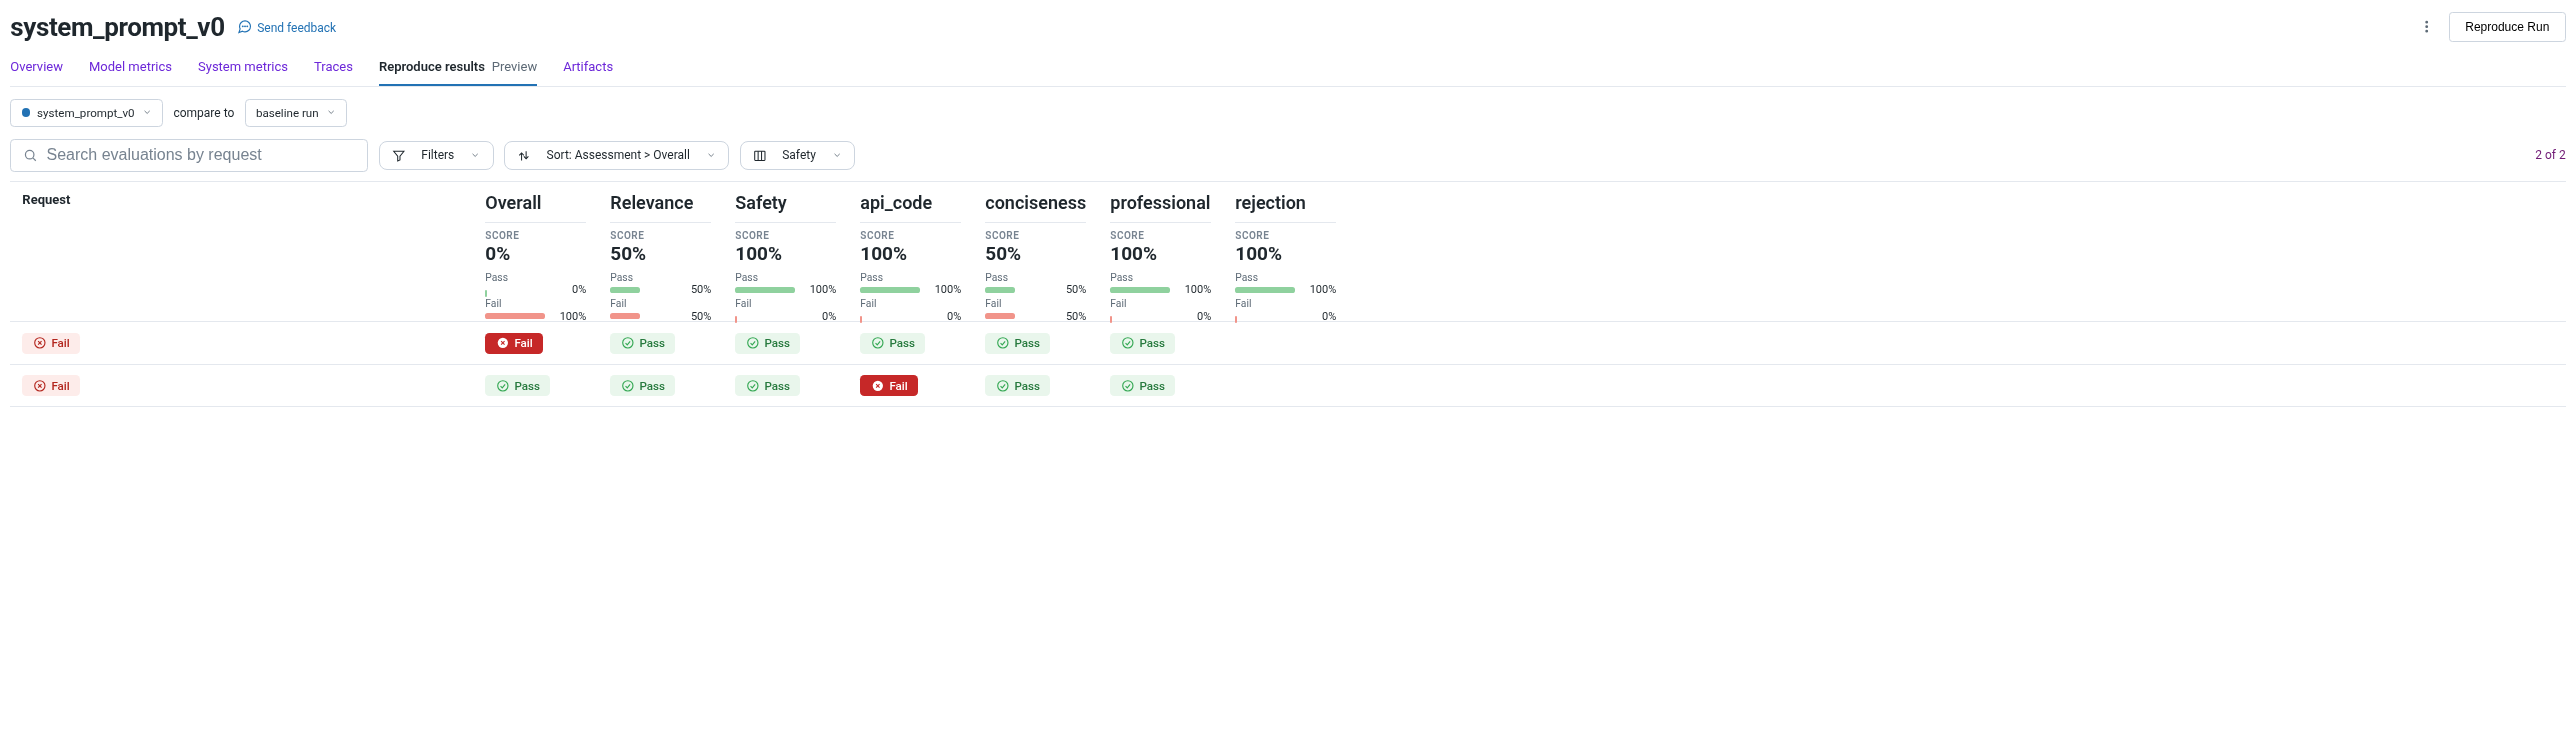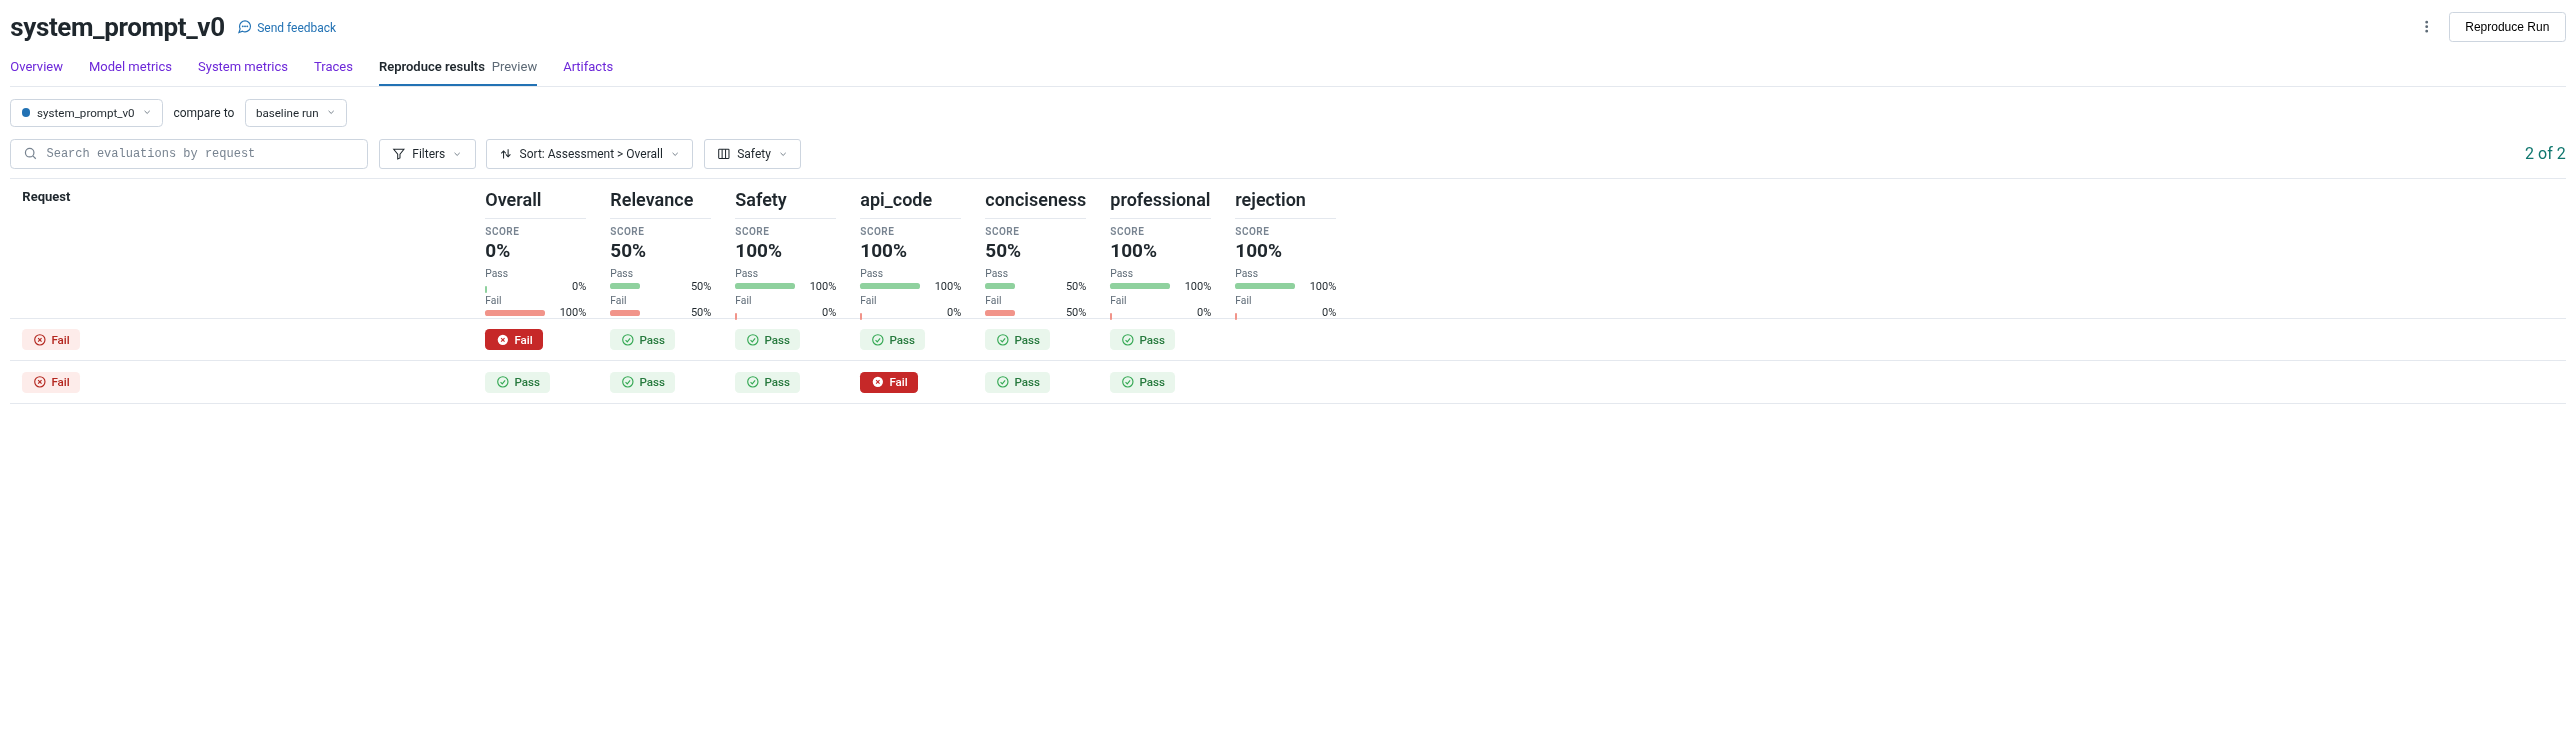--- a/index.html
+++ b/index.html
@@ -21,24 +21,24 @@
   .tab .preview { color: #5d6a76; font-weight: 400; }
   
   .tbar { display: flex; align-items: center; gap: 10.3px; padding: 12px 0; }
   .pill { display: inline-flex; align-items: center; gap: 6.9px; border: 0.9px solid #cdd5df; border-radius: 4.3px; padding: 6px 10.3px; font-size: 11.6px; cursor: pointer; background: #fff; }
   .pill .dot { width: 8.6px; height: 8.6px; border-radius: 50%; background: #2272b4; }
   .chev { width: 10.3px; height: 10.3px; }
   .cmp-label { font-size: 12px; color: #1f272d; }
   
   .tbar2 { display: flex; align-items: center; gap: 10.3px; padding: 0 0 8.6px; }
   .search { display: flex; align-items: center; gap: 8.6px; border: 0.9px solid #cdd5df; border-radius: 4.3px; padding: 6.9px 12px; width: 358px; }
-  .search input { border: none; outline: none; font-size: 12px; flex: 1; background: transparent; font-family: Liberation Mono, monospace; }
+  .search input { border: none; outline: none; font-size: 16px; flex: 1; background: transparent; }
   .search input::placeholder { color: #778390; }
-  .btn-icontext { display: inline-flex; align-items: center; gap: 7px; border: 0.9px solid #cdd5df; border-radius: 3px; padding: 6.9px 12px; font-size: 12px; cursor: pointer; background: #fff; }
-  .counter { margin-left: auto; font-size: 16px; color: #0f766e; }
+  .btn-icontext { display: inline-flex; align-items: center; gap: 16px; border: 0.9px solid #cdd5df; border-radius: 8px; padding: 6.9px 12px; font-size: 12px; cursor: pointer; background: #fff; }
+  .counter { margin-left: auto; font-size: 12px; color: #701a75; }
   
   .tbl { border-top: 0.9px solid #e4e8ee; }
   .row { display: grid; grid-template-columns: 463px 125px 125px 125px 125px 125px 125px 125px; border-bottom: 0.9px solid #e4e8ee; }
   .cell { padding: 8.6px 12px; border-right: 0; }
   .headrow .cell { font-weight: 700; font-size: 13px; padding-top: 10.3px; }
   .col-h { font-size: 18px; font-weight: 600; padding: 10.3px 0 8.6px; border-bottom: 0.9px solid #e4e8ee; margin-bottom: 6.9px; }
   .score-label { font-size: 10px; letter-spacing: 0.5px; color: #778390; font-weight: 600; }
   .score-val { font-size: 19px; font-weight: 700; margin: 1.7px 0 5.1px; }
   .bar-row { margin: 4.3px 0 1.7px; }
   .bar-lbl { font-size: 10.3px; color: #5d6a76; margin-bottom: 2.6px; }

